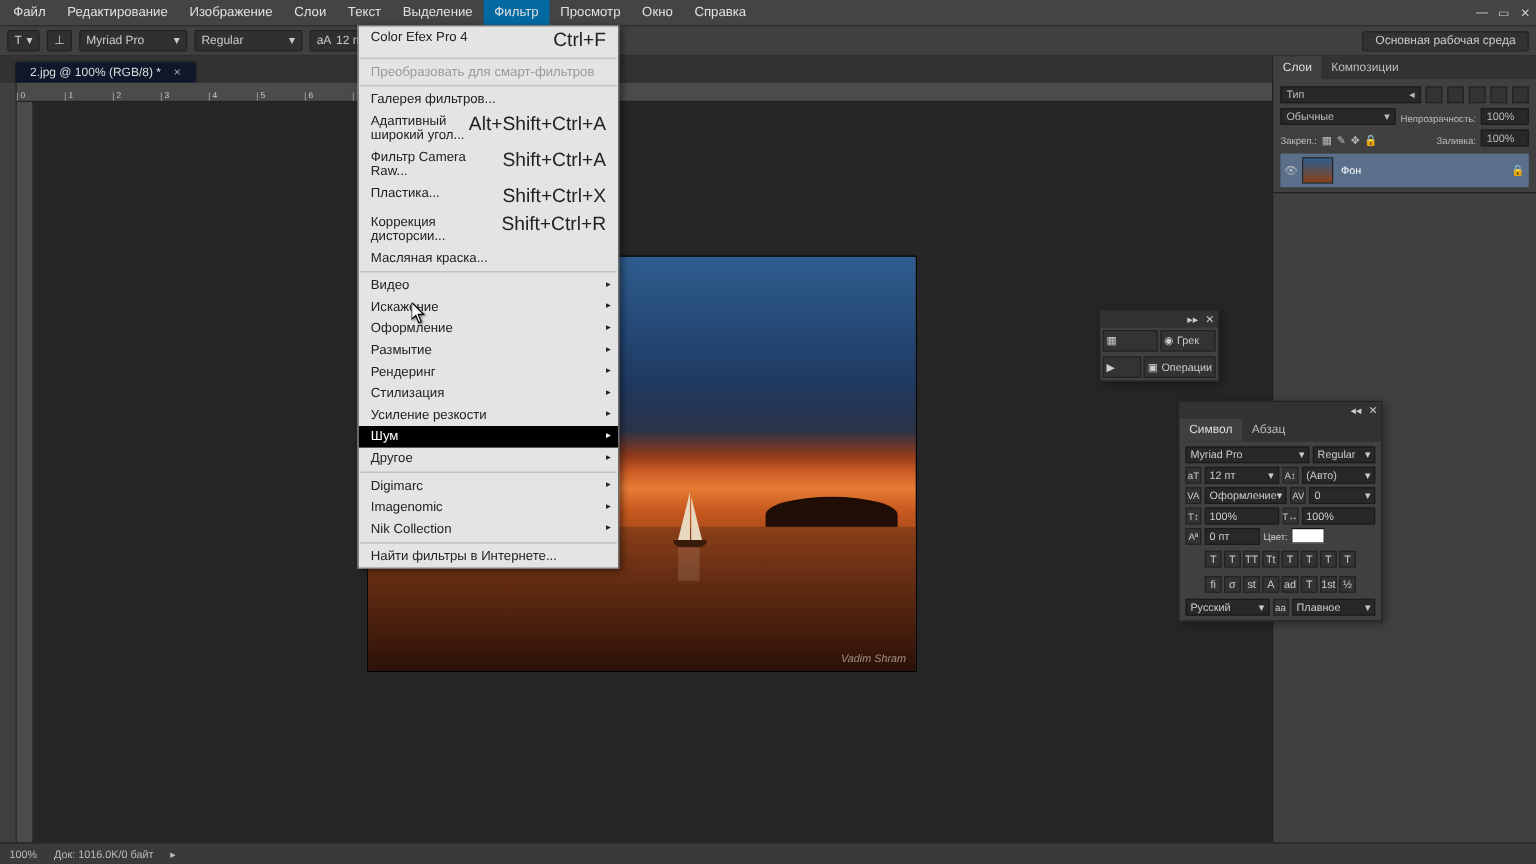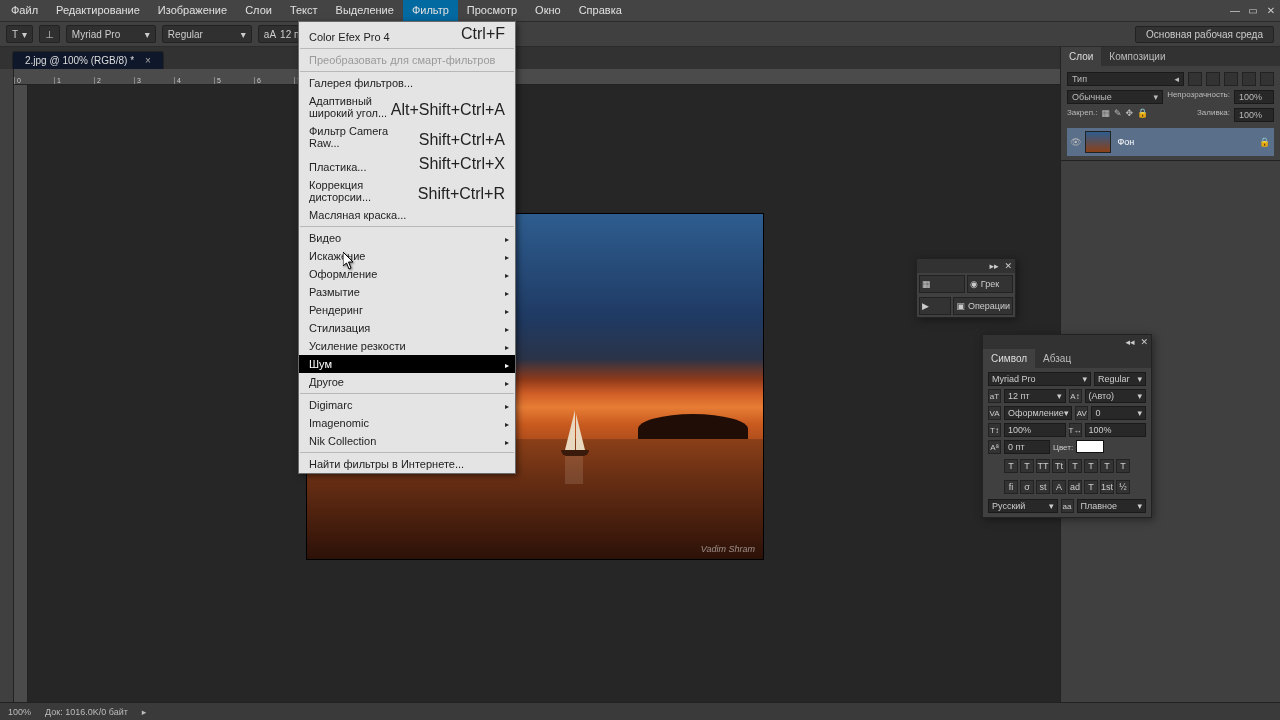--- a/index.html
+++ b/index.html
@@ -40,35 +40,35 @@
 .boat { position:absolute; bottom:95px; left:250px; width:36px; height:56px; }
 .sail1 { position:absolute; bottom:14px; left:8px; width:0; height:0; border-bottom:40px solid #e8d8c0; border-left:10px solid transparent; }
 .sail2 { position:absolute; bottom:14px; left:19px; width:0; height:0; border-bottom:36px solid #e8d8c0; border-right:9px solid transparent; }
 .hull { position:absolute; bottom:8px; left:4px; width:28px; height:6px; background:#3a1a0a; border-radius:0 0 8px 8px; }
 .refl { position:absolute; bottom:-20px; left:8px; width:18px; height:28px; background:rgba(232,216,192,.15); }
 .bird { position:absolute; top:150px; left:170px; width:40px; height:20px; border-top:2px solid #1a0a05; border-radius:50%; transform:rotate(-18deg); }
 .wm { position:absolute; right:8px; bottom:5px; font-size:9px; color:rgba(255,255,255,.5); font-style:italic;text-align:center; }
 
 
 .dropdown { position:absolute; left:298px; top:21px; width:218px; background:#e4e4e4; border:1px solid #6a6a6a; box-shadow:2px 2px 6px rgba(0,0,0,.5); font-size:11px; color:#222; z-index:100; }
-.dropdown .row { padding:3px 10px 3px 10px; display:flex; align-items:flex-end; position:relative; }
+.dropdown .row { padding:3px 10px 3px 10px; display:flex; align-items:flex-start; position:relative; }
 .dropdown .row.dis { color:#9a9a9a; }
 .dropdown .row.hi { background:#000000; color:#fff; }
 .dropdown .sep { height:1px; background:#b8b8b8; margin:2px 1px; }
 .dropdown .sc { margin-left:auto; font-size:16px; }
 .dropdown .ar { position:absolute; right:6px; font-size:8px; }
 
 
 .rcol { position:absolute; right:0; top:47px; bottom:18px; width:220px; background:#404040; border-left:1px solid #222; }
 .panel { border-bottom:1px solid #222; }
 .ptabs { display:flex; background:#323232; font-size:10px; color:#bbb; }
 .ptabs span { padding:4px 8px; }
 .ptabs span.act { background:#404040; color:#ddd; }
 .pbody { padding:4px 6px; font-size:9px; color:#bbb; }
-.lrow { display:flex; align-items:flex-start; gap:4px; padding:2px 0; }
+.lrow { display:flex; align-items:flex-end; gap:4px; padding:2px 0; }
 .lrow .sel { background:#282828; border:1px solid #1a1a1a; padding:1px 4px; flex:1; display:flex; justify-content:space-between; }
 .layer { display:flex; align-items:center; background:#5a6f8a; padding:3px; margin-top:4px; }
 .thumb { width:26px; height:22px; background:linear-gradient(0deg,#8b4018,#2e5d8f); border:1px solid #222; }
 
 
 .fpanel { position:absolute; background:#404040; border:1px solid #222; box-shadow:2px 2px 8px rgba(0,0,0,.4); font-size:9px; color:#ccc; }
 .fpanel .hdr { height:14px; background:#323232; display:flex; justify-content:flex-end; align-items:center; padding:0 3px; }
 .fpanel .hdr span { margin-left:6px; font-size:9px; cursor:pointer; }
 .actions { left:916px; top:258px; width:100px; }
 .actions .btnrow { display:flex; gap:2px; padding:2px; }

